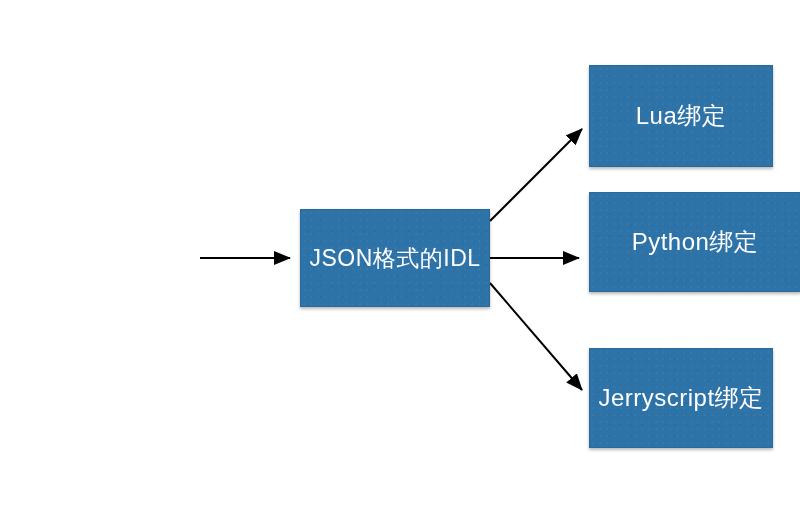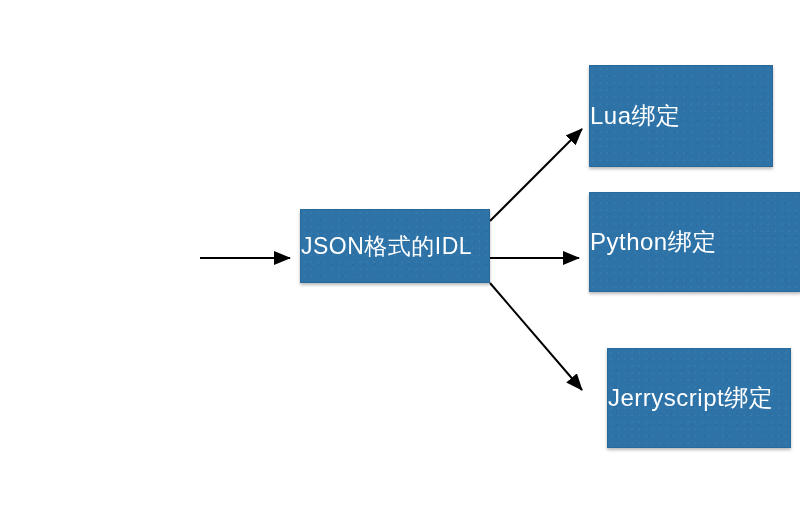--- a/index.html
+++ b/index.html
@@ -24,43 +24,44 @@
     pointer-events: none;
   }
   .arrows line {
     stroke: var(--arrow-color, #000000);
     stroke-width: 2;
   }
   .node {
     position: absolute;
     display: flex;
     align-items: center;
+    justify-content: center;
     background: var(--box-fill, #2e73a8);
     border: 1px solid var(--box-border, #2a6a9b);
     box-shadow: 0 2px 3px rgba(0, 0, 0, 0.28);
     box-sizing: border-box;
     
     background-image:
       radial-gradient(rgba(255,255,255,0.05) 1px, transparent 1px),
       radial-gradient(rgba(0,0,0,0.06) 1px, transparent 1px);
     background-size: 7px 7px, 11px 11px;
     background-position: 0 0, 3px 5px;
   }
   .node-label {
     color: var(--text-color, #ffffff);
     font-size: 24px;
     letter-spacing: 0.5px;
     white-space: nowrap;
     text-align: center;
   }
   #node-api        { left: 11px;  top: 208px; width: 189px; height: 99px;  }
-  #node-idl        { left: 300px; top: 209px; width: 190px; height: 74px;  }
+  #node-idl        { left: 300px; top: 209px; width: 190px; height: 98px;  }
   #node-lua        { left: 589px; top: 65px;  width: 184px; height: 102px; }
   #node-python     { left: 589px; top: 192px; width: 212px; height: 100px; }
-  #node-jerry      { left: 607px; top: 348px; width: 184px; height: 100px; }
+  #node-jerry      { left: 589px; top: 348px; width: 184px; height: 100px; }
   #node-idl .node-label { font-size: 23px; }
 </style>
 </head>
 <body>
 
 <div class="canvas">
 
   <svg class="arrows" width="800" height="511" viewBox="0 0 800 511" aria-hidden="true">
     <defs>
       <marker id="arrowhead" markerWidth="8.5" markerHeight="7" refX="8" refY="3.5" orient="auto" markerUnits="strokeWidth">

